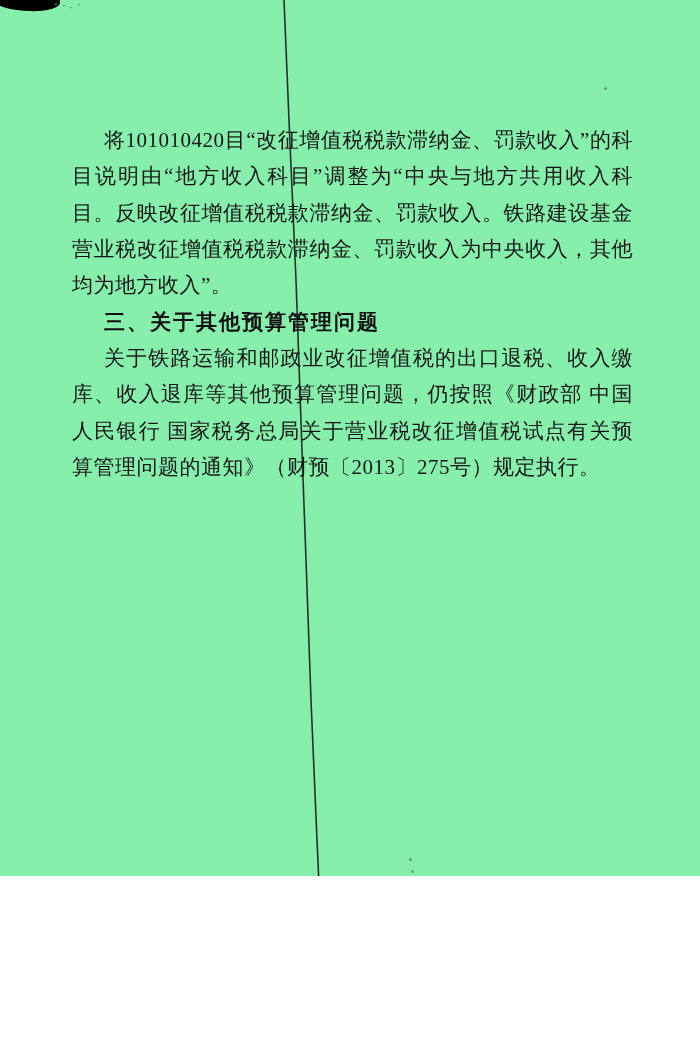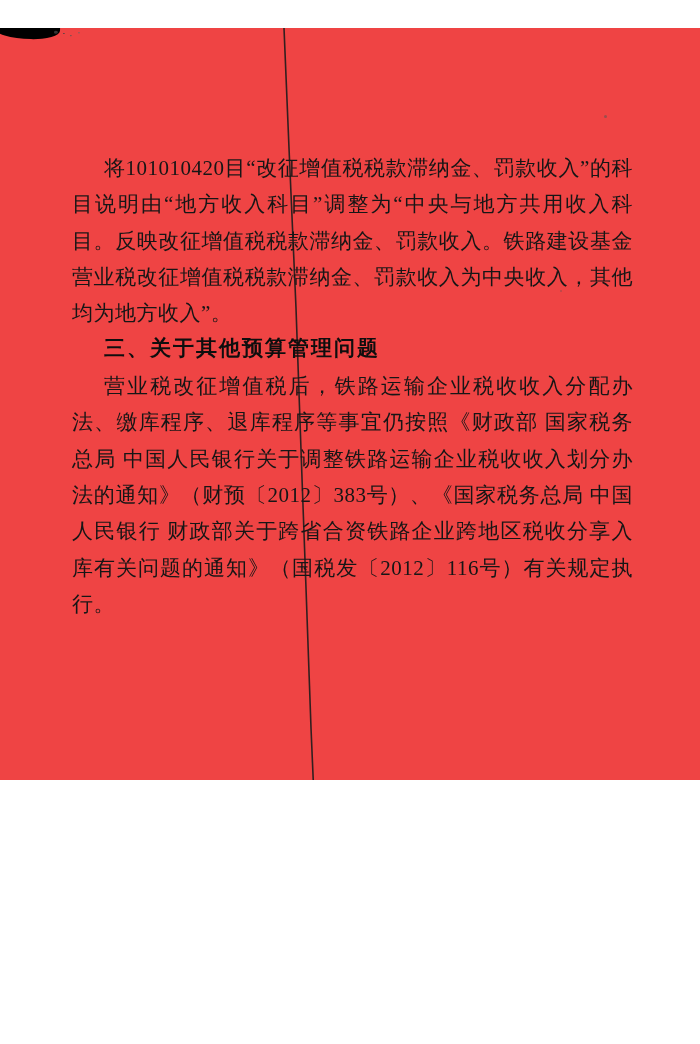--- a/index.html
+++ b/index.html
@@ -3,25 +3,24 @@
 <meta charset="utf-8">
 <style>
   html, body {
     margin: 0;
     padding: 0;
     background: #ffffff;
   }
   .page {
     position: relative;
     width: 700px;
-    height: 752px;
-    background: #ef4444;
+    height: 876px;
+    background: #86efac;
     overflow: hidden;
     font-family: "Liberation Serif", "DejaVu Serif", serif;
-    margin-top: 28px;
   }
   
   .crease-svg {
     position: absolute;
     left: 0; top: 0;
     width: 700px; height: 1044px;
     pointer-events: none;
   }
   
   .smudge {
@@ -57,21 +56,21 @@
   .content p {
     margin: 0;
     font-size: 21px;
     line-height: 36.35px;
     letter-spacing: 0.5px;
     text-align: justify;
     text-indent: 32px;
     color: #161616;
   }
   .content p.heading {
-    font-family: Liberation Mono, monospace;
+    font-family: Liberation Serif, serif;
     font-weight: 700;
     letter-spacing: 2px;
     color: #0e0e0e;
   }
   .page-number {
     position: absolute;
     left: 528px;
     top: 913px;
     width: 80px;
     text-align: center;
@@ -95,18 +94,18 @@
   <div class="speck" style="left:604px; top:87px; width:3px; height:3px; opacity:.55;"></div>
   <div class="speck" style="left:597px; top:146px; width:2px; height:2px; opacity:.5;"></div>
   <div class="speck" style="left:409px; top:858px; width:3px; height:3px; opacity:.6;"></div>
   <div class="speck" style="left:411px; top:870px; width:3px; height:3px; opacity:.5;"></div>
   <div class="speck" style="left:306px; top:956px; width:3px; height:3px; opacity:.45;"></div>
   <div class="speck" style="left:560px; top:262px; width:2px; height:2px; opacity:.4;"></div>
 
   <main class="content">
     <p>将101010420目“改征增值税税款滞纳金、罚款收入”的科目说明由“地方收入科目”调整为“中央与地方共用收入科目。反映改征增值税税款滞纳金、罚款收入。铁路建设基金营业税改征增值税税款滞纳金、罚款收入为中央收入，其他均为地方收入”。</p>
     <p class="heading">三、关于其他预算管理问题</p>
-    <p>营业税改征增值税后，铁路运输企业税收收入分配办法、缴库程序、退库程序等事宜仍按照《财政部 国家税务总局 中国人民银行关于调整铁路运输企业税收收入划分办法的通知》（财预〔2012〕383号）、《国家税务总局 中国人民银行 财政部关于跨省合资铁路企业跨地区税收分享入库有关问题的通知》（国税发〔2012〕116号）有关规定执行。</p>
+    <p>关于铁路运输和邮政业改征增值税的出口退税、收入缴库、收入退库等其他预算管理问题，仍按照《财政部 中国人民银行 国家税务总局关于营业税改征增值税试点有关预算管理问题的通知》（财预〔2013〕275号）规定执行。</p>
   </main>
 
   <div class="page-number">— 3 —</div>
 
 </div>
 
 </body></html>

